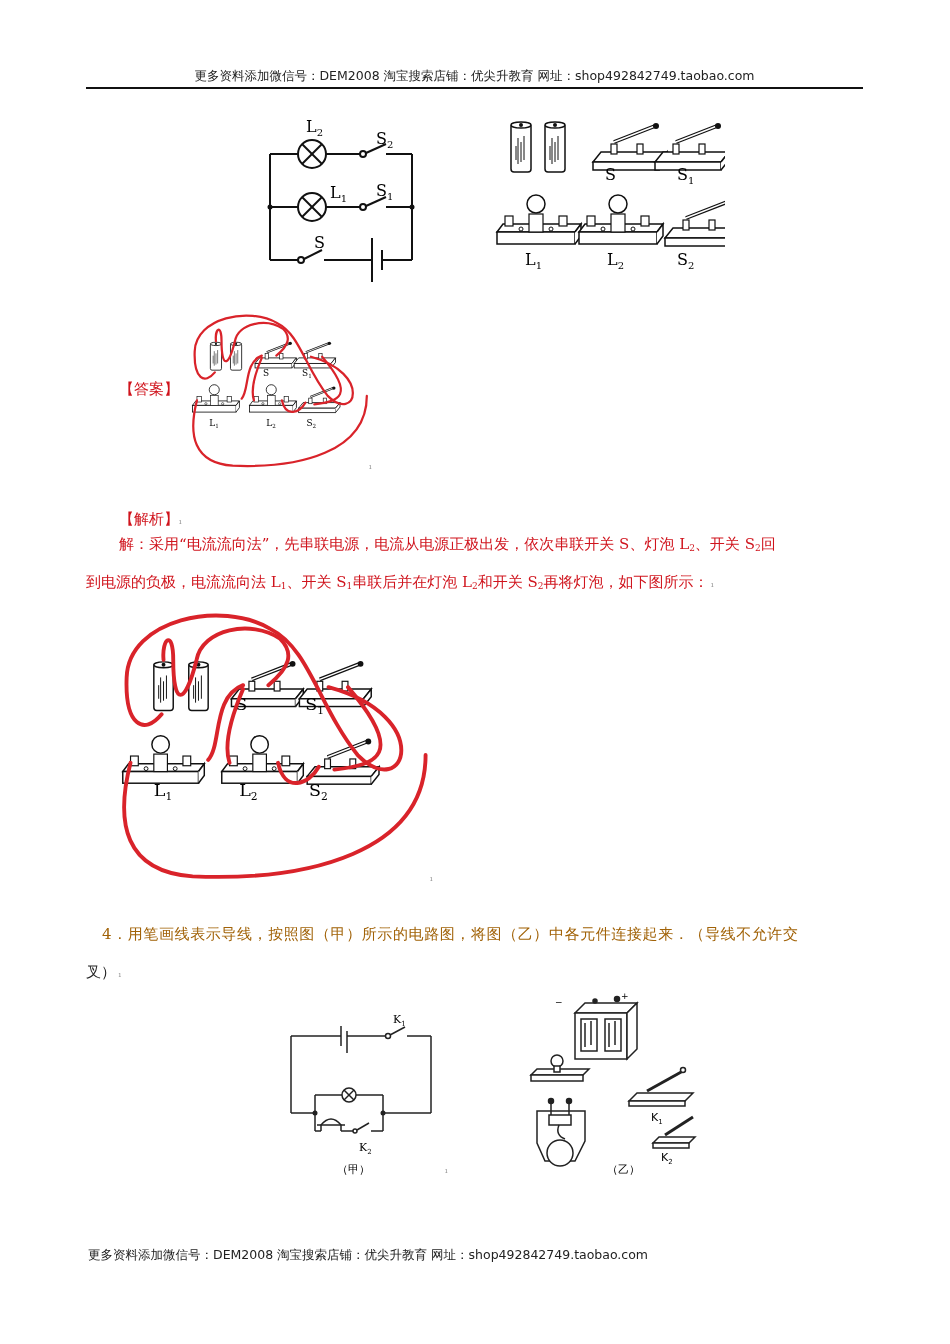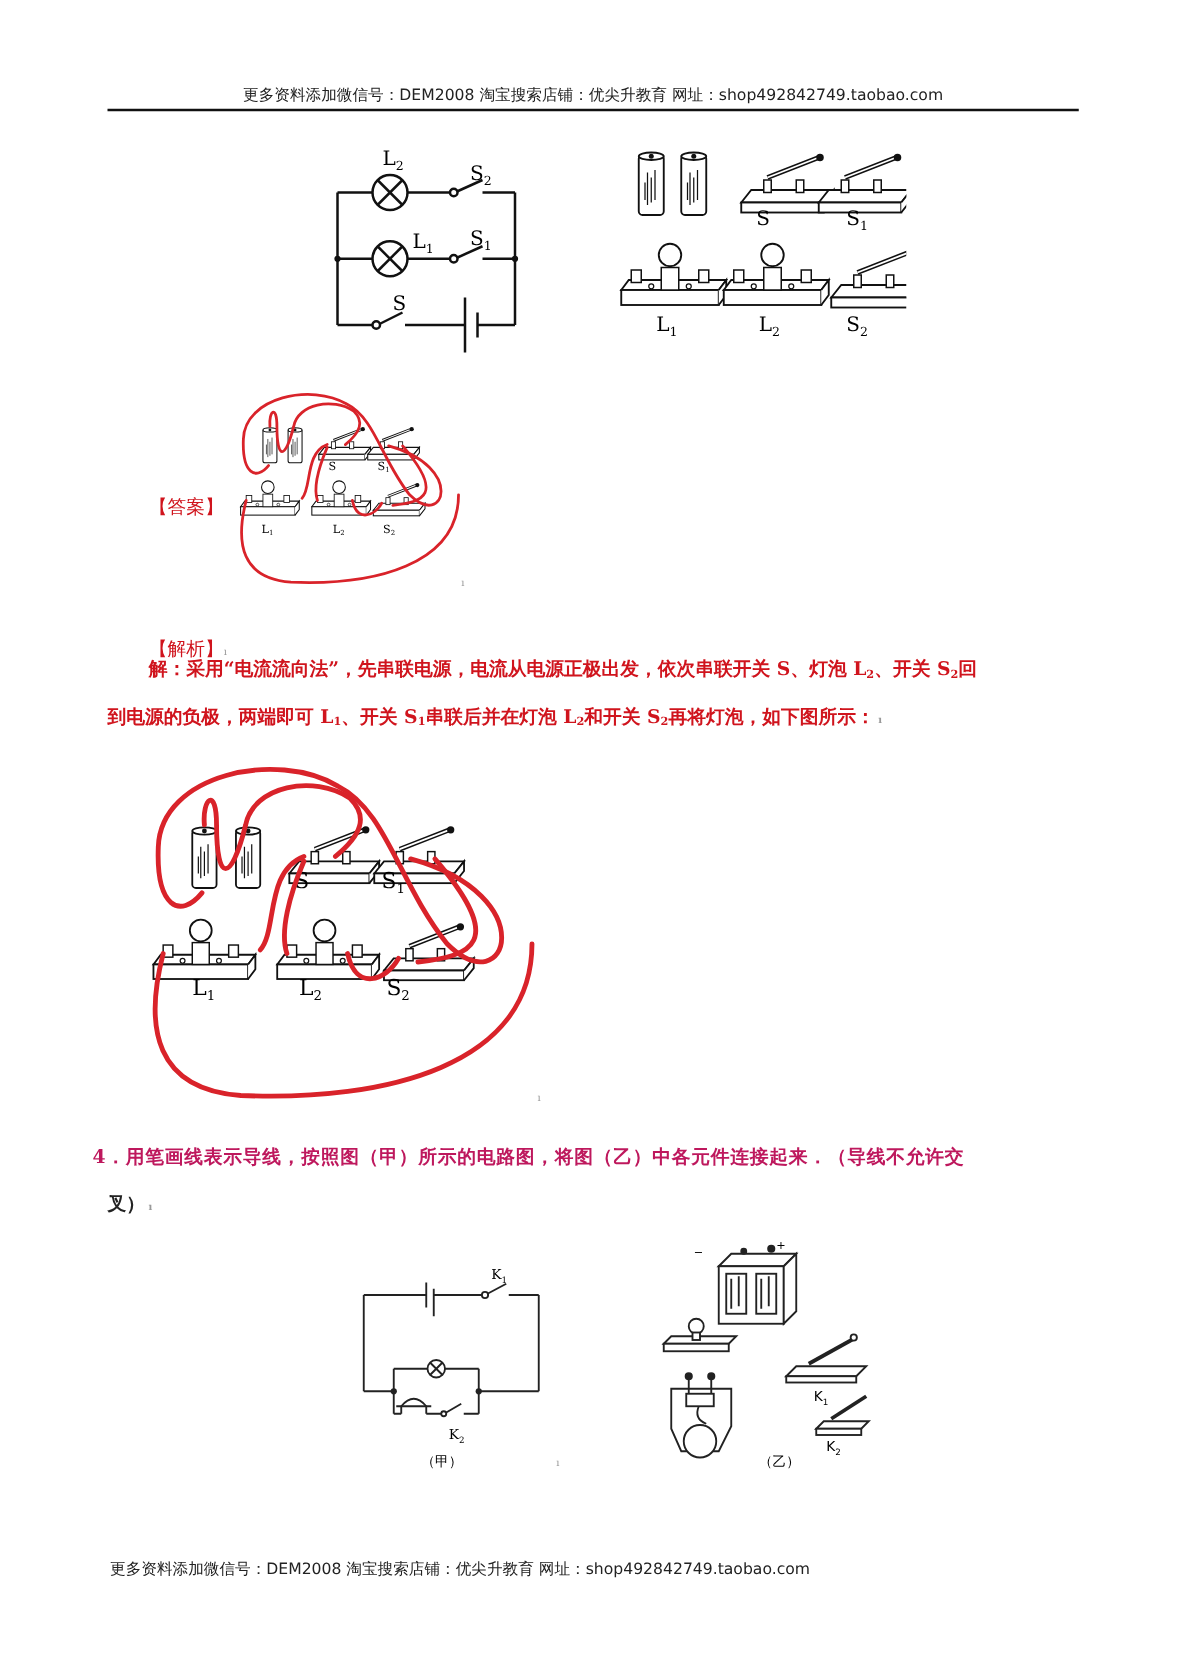--- a/index.html
+++ b/index.html
@@ -6,21 +6,21 @@
   body { width:950px; height:1344px; position:relative; overflow:hidden;
          font-family:"DejaVu Serif", serif; color:#1a1a1a; }
   .hdr { position:absolute; left:86px; top:68px; width:777px; text-align:center;
          font-family:"DejaVu Sans", sans-serif; font-size:12.5px; color:#222; }
   .hdr-rule { position:absolute; left:86px; top:87px; width:777px; height:2px; background:#111; }
   .ftr { position:absolute; left:88px; top:1247px; font-family:"DejaVu Sans", sans-serif;
          font-size:12.5px; color:#222; }
   .fig { position:absolute; }
   .red { color:#d0141d; }
   .lbl { position:absolute; font-size:15px; }
-  .para { position:absolute; font-size:15px; line-height:31px;font-weight:bold; }
+  .para { position:absolute; font-size:15px; line-height:48px; }
   .mark { position:absolute; font-size:8px; color:#999; }
   sub { font-size:9px; vertical-align:-2px; }
 </style>
 </head>
 <body>
 
 <div class="hdr">更多资料添加微信号：DEM2008  淘宝搜索店铺：优尖升教育  网址：shop492842749.taobao.com</div>
 <div class="hdr-rule"></div>
 
 <svg class="fig" style="left:262px;top:108px" width="170" height="178" viewBox="0 0 170 178">
@@ -100,21 +100,21 @@
   <use href="#lamp" x="2" y="90"></use>
   <use href="#lamp" x="84" y="90"></use>
   <use href="#switch" x="170" y="96"></use>
   <text x="110" y="68" font-size="16" font-family="DejaVu Serif, serif">S</text>
   <text x="182" y="68" font-size="16" font-family="DejaVu Serif, serif">S<tspan font-size="10" dy="4">1</tspan></text>
   <text x="30" y="153" font-size="16" font-family="DejaVu Serif, serif">L<tspan font-size="10" dy="4">1</tspan></text>
   <text x="112" y="153" font-size="16" font-family="DejaVu Serif, serif">L<tspan font-size="10" dy="4">2</tspan></text>
   <text x="182" y="153" font-size="16" font-family="DejaVu Serif, serif">S<tspan font-size="10" dy="4">2</tspan></text>
 </svg>
 
-<div class="lbl red" style="left:119px;top:396px">【答案】</div>
+<div class="lbl red" style="left:119px;top:380px">【答案】</div>
 
 <svg class="fig" style="left:188px;top:305px" width="190" height="165" viewBox="0 0 340 290">
   <g transform="translate(0,-8)">
     <use href="#battery" x="40" y="70" transform="scale(1)"></use>
     <use href="#battery" x="76" y="70"></use>
     <use href="#switch" x="120" y="80"></use>
     <use href="#switch" x="190" y="80"></use>
     <use href="#lamp" x="8" y="155"></use>
     <use href="#lamp" x="110" y="155"></use>
     <use href="#switch" x="198" y="160"></use>
@@ -131,21 +131,21 @@
     <path d="M168 168 C175 200 200 190 210 172 M226 175 C270 170 300 160 240 90"></path>
     <path d="M16 168 C0 230 10 280 80 285 C200 290 320 260 320 160"></path>
   </g>
 </svg>
 <div class="mark" style="left:369px;top:462px">ı</div>
 
 <div class="lbl red" style="left:119px;top:510px"><span>【解析】</span><span style="color:#999;font-size:8px">ı</span></div>
 
 <div class="para red" style="left:119px;top:520px;width:760px"><span>解：采用“电流流向法”，先串联电源，电流从电源正极出发，依次串联开关 S、灯泡 L</span><sub>2</sub><span>、开关 S</span><sub>2</sub><span>回</span></div>
 
-<div class="para red" style="left:86px;top:558px;width:790px"><span>到电源的负极，两端即可 L</span><sub>1</sub><span>、开关 S</span><sub>1</sub><span>串联后并在灯泡 L</span><sub>2</sub><span>和开关 S</span><sub>2</sub><span>再将灯泡，如下图所示：</span><span style="color:#999;font-size:8px"> ı</span></div>
+<div class="para red" style="left:86px;top:558px;width:790px"><span>到电源的负极，电流流向法 L</span><sub>1</sub><span>、开关 S</span><sub>1</sub><span>串联后并在灯泡 L</span><sub>2</sub><span>和开关 S</span><sub>2</sub><span>再将灯泡，如下图所示：</span><span style="color:#999;font-size:8px"> ı</span></div>
 
 <svg class="fig" style="left:115px;top:598px" width="330" height="285" viewBox="0 0 340 290">
   <g transform="translate(0,-8)">
     <use href="#battery" x="40" y="70"></use>
     <use href="#battery" x="76" y="70"></use>
     <use href="#switch" x="120" y="80"></use>
     <use href="#switch" x="190" y="80"></use>
     <use href="#lamp" x="8" y="155"></use>
     <use href="#lamp" x="110" y="155"></use>
     <use href="#switch" x="198" y="160"></use>
@@ -158,21 +158,21 @@
   <g stroke="#d9232a" stroke-width="4" fill="none" stroke-linecap="round">
     <path d="M50 62 C48 40 60 30 60 62 C60 110 72 110 84 62 C90 30 140 20 170 40 C185 55 180 70 158 88"></path>
     <path d="M48 118 C30 140 10 130 12 80 C14 20 110 0 160 30 C200 50 210 110 250 160 C300 210 330 120 220 90"></path>
     <path d="M132 88 C100 100 110 150 96 165 M132 92 C120 120 112 150 118 168"></path>
     <path d="M168 168 C175 200 200 190 210 172 M226 175 C270 170 300 160 240 90"></path>
     <path d="M16 168 C0 230 10 280 80 285 C200 290 320 260 320 160"></path>
   </g>
 </svg>
 <div class="mark" style="left:430px;top:874px">ı</div>
 
-<div class="para" style="left:74px;top:910px;width:790px;color:#be185d;letter-spacing:0.6px">4．用笔画线表示导线，按照图（甲）所示的电路图，将图（乙）中各元件连接起来．（导线不允许交</div>
+<div class="para" style="left:102px;top:910px;width:790px;color:#a16207;letter-spacing:0.6px">4．用笔画线表示导线，按照图（甲）所示的电路图，将图（乙）中各元件连接起来．（导线不允许交</div>
 <div class="para" style="left:86px;top:948px;color:#222"><span>叉）</span><span style="color:#999;font-size:8px"> ı</span></div>
 
 <svg class="fig" style="left:285px;top:1003px" width="160" height="175" viewBox="0 0 160 175">
   <g stroke="#222" stroke-width="1.5" fill="none">
     <line x1="6" y1="33" x2="6" y2="110"></line>
     <line x1="146" y1="33" x2="146" y2="110"></line>
     <line x1="6" y1="33" x2="56" y2="33"></line>
     <line x1="56" y1="23" x2="56" y2="43"></line>
     <line x1="62" y1="28" x2="62" y2="50"></line>
     <line x1="62" y1="33" x2="100" y2="33"></line>

